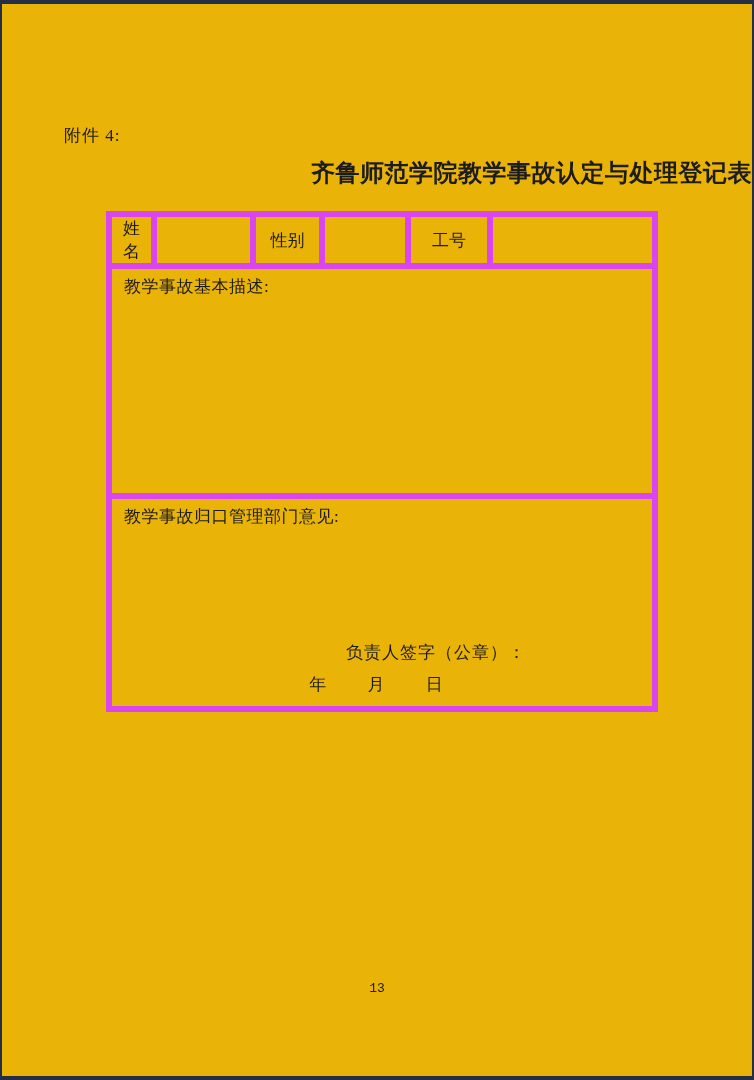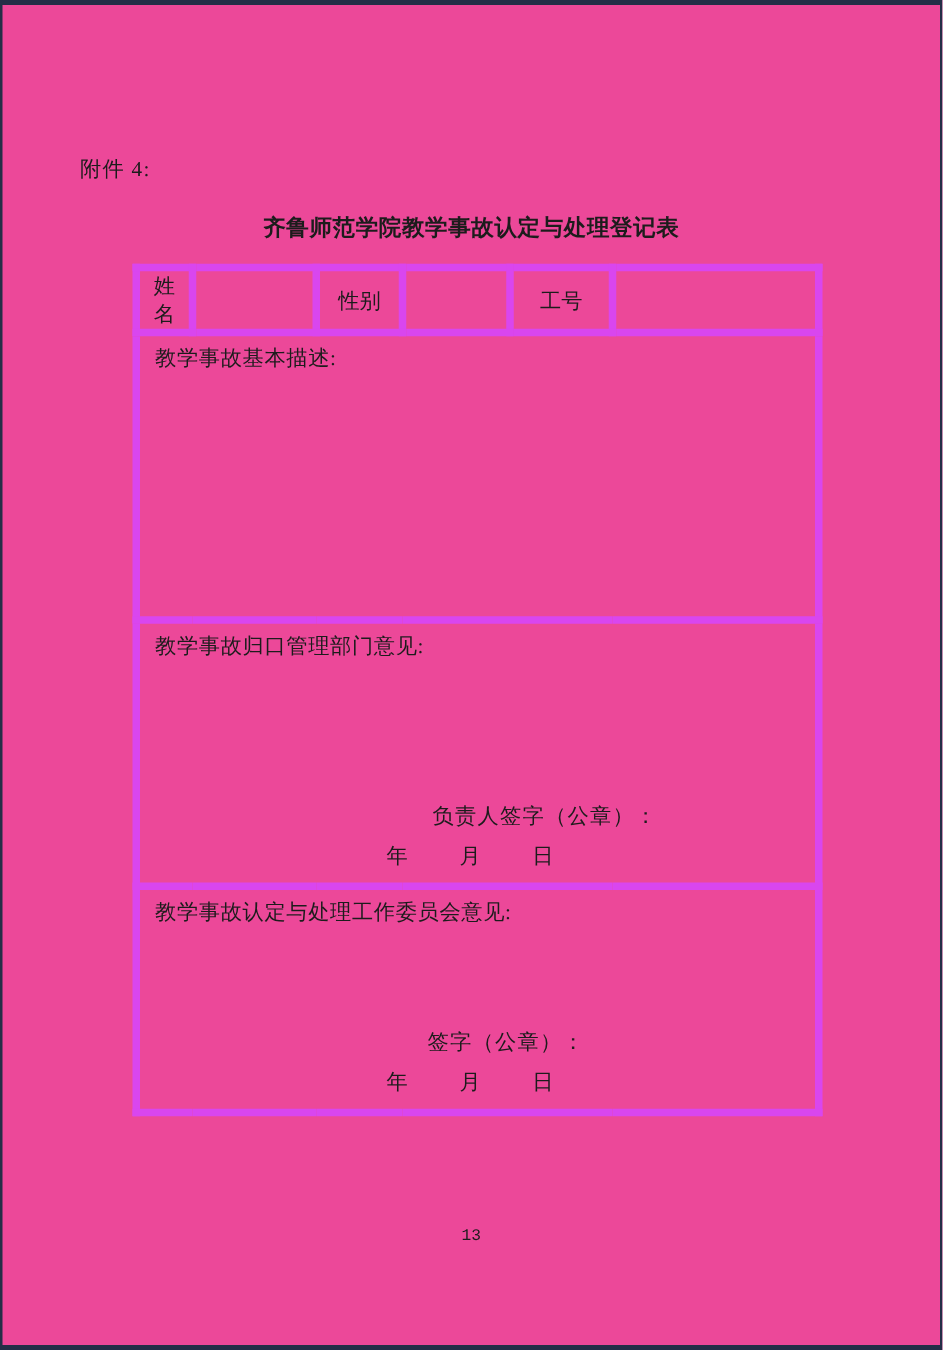--- a/index.html
+++ b/index.html
@@ -2,36 +2,36 @@
 <html><head>
 <meta charset="utf-8">
 <style>
   * { margin:0; padding:0; box-sizing:border-box; }
   html,body { background:#ffffff; }
   body { font-family:"Liberation Serif","DejaVu Serif",serif; color:#1c1c1c; }
 
   .page-frame {
     position:relative;
     width:754px; height:1080px;
-    background:#ec4899;
+    background:#eab308;
     border-top:4px solid #242e47;
     border-bottom:4px solid #242e47;
     border-left:2px solid #242e47;
     border-right:2px solid #242e47;
     overflow:hidden;
   }
 
   .attachment-label {
     position:absolute; left:62px; top:120px;
     font-size:17px; letter-spacing:1px;
   }
 
   .form-title {
-    position:absolute; left:0; top:166px; width:100%;
-    text-align:center; font-size:18px; font-weight:bold;
+    position:absolute; left:0; top:153px; width:100%;
+    text-align:right; font-size:24px; font-weight:bold;
     letter-spacing:0.5px;
   }
 
   table.reg-table {
     position:absolute; left:104px; top:207px;
     width:546px;
     border-collapse:collapse;
     table-layout:fixed;
     border:2px solid #262626;
     font-size:17px;
@@ -124,33 +124,19 @@
             <div class="sig-row dept">负责人签字（公章）：</div>
             <div class="date-row">
               <span>年</span>
               <span class="gap">月</span>
               <span class="gap">日</span>
             </div>
           </div>
         </td>
       </tr>
 
-      <tr class="section-row">
-        <td colspan="6" class="h-comm">
-          <div class="section-inner">
-            <div class="section-label">教学事故认定与处理工作委员会意见:</div>
-            <div class="flex-spacer"></div>
-            <div class="sig-row committee">签字（公章）：</div>
-            <div class="date-row">
-              <span>年</span>
-              <span class="gap">月</span>
-              <span class="gap">日</span>
-            </div>
-          </div>
-        </td>
-      </tr>
     </tbody>
   </table>
 
 
   <div class="page-number">13</div>
 
 </div>
 
 </body></html>

